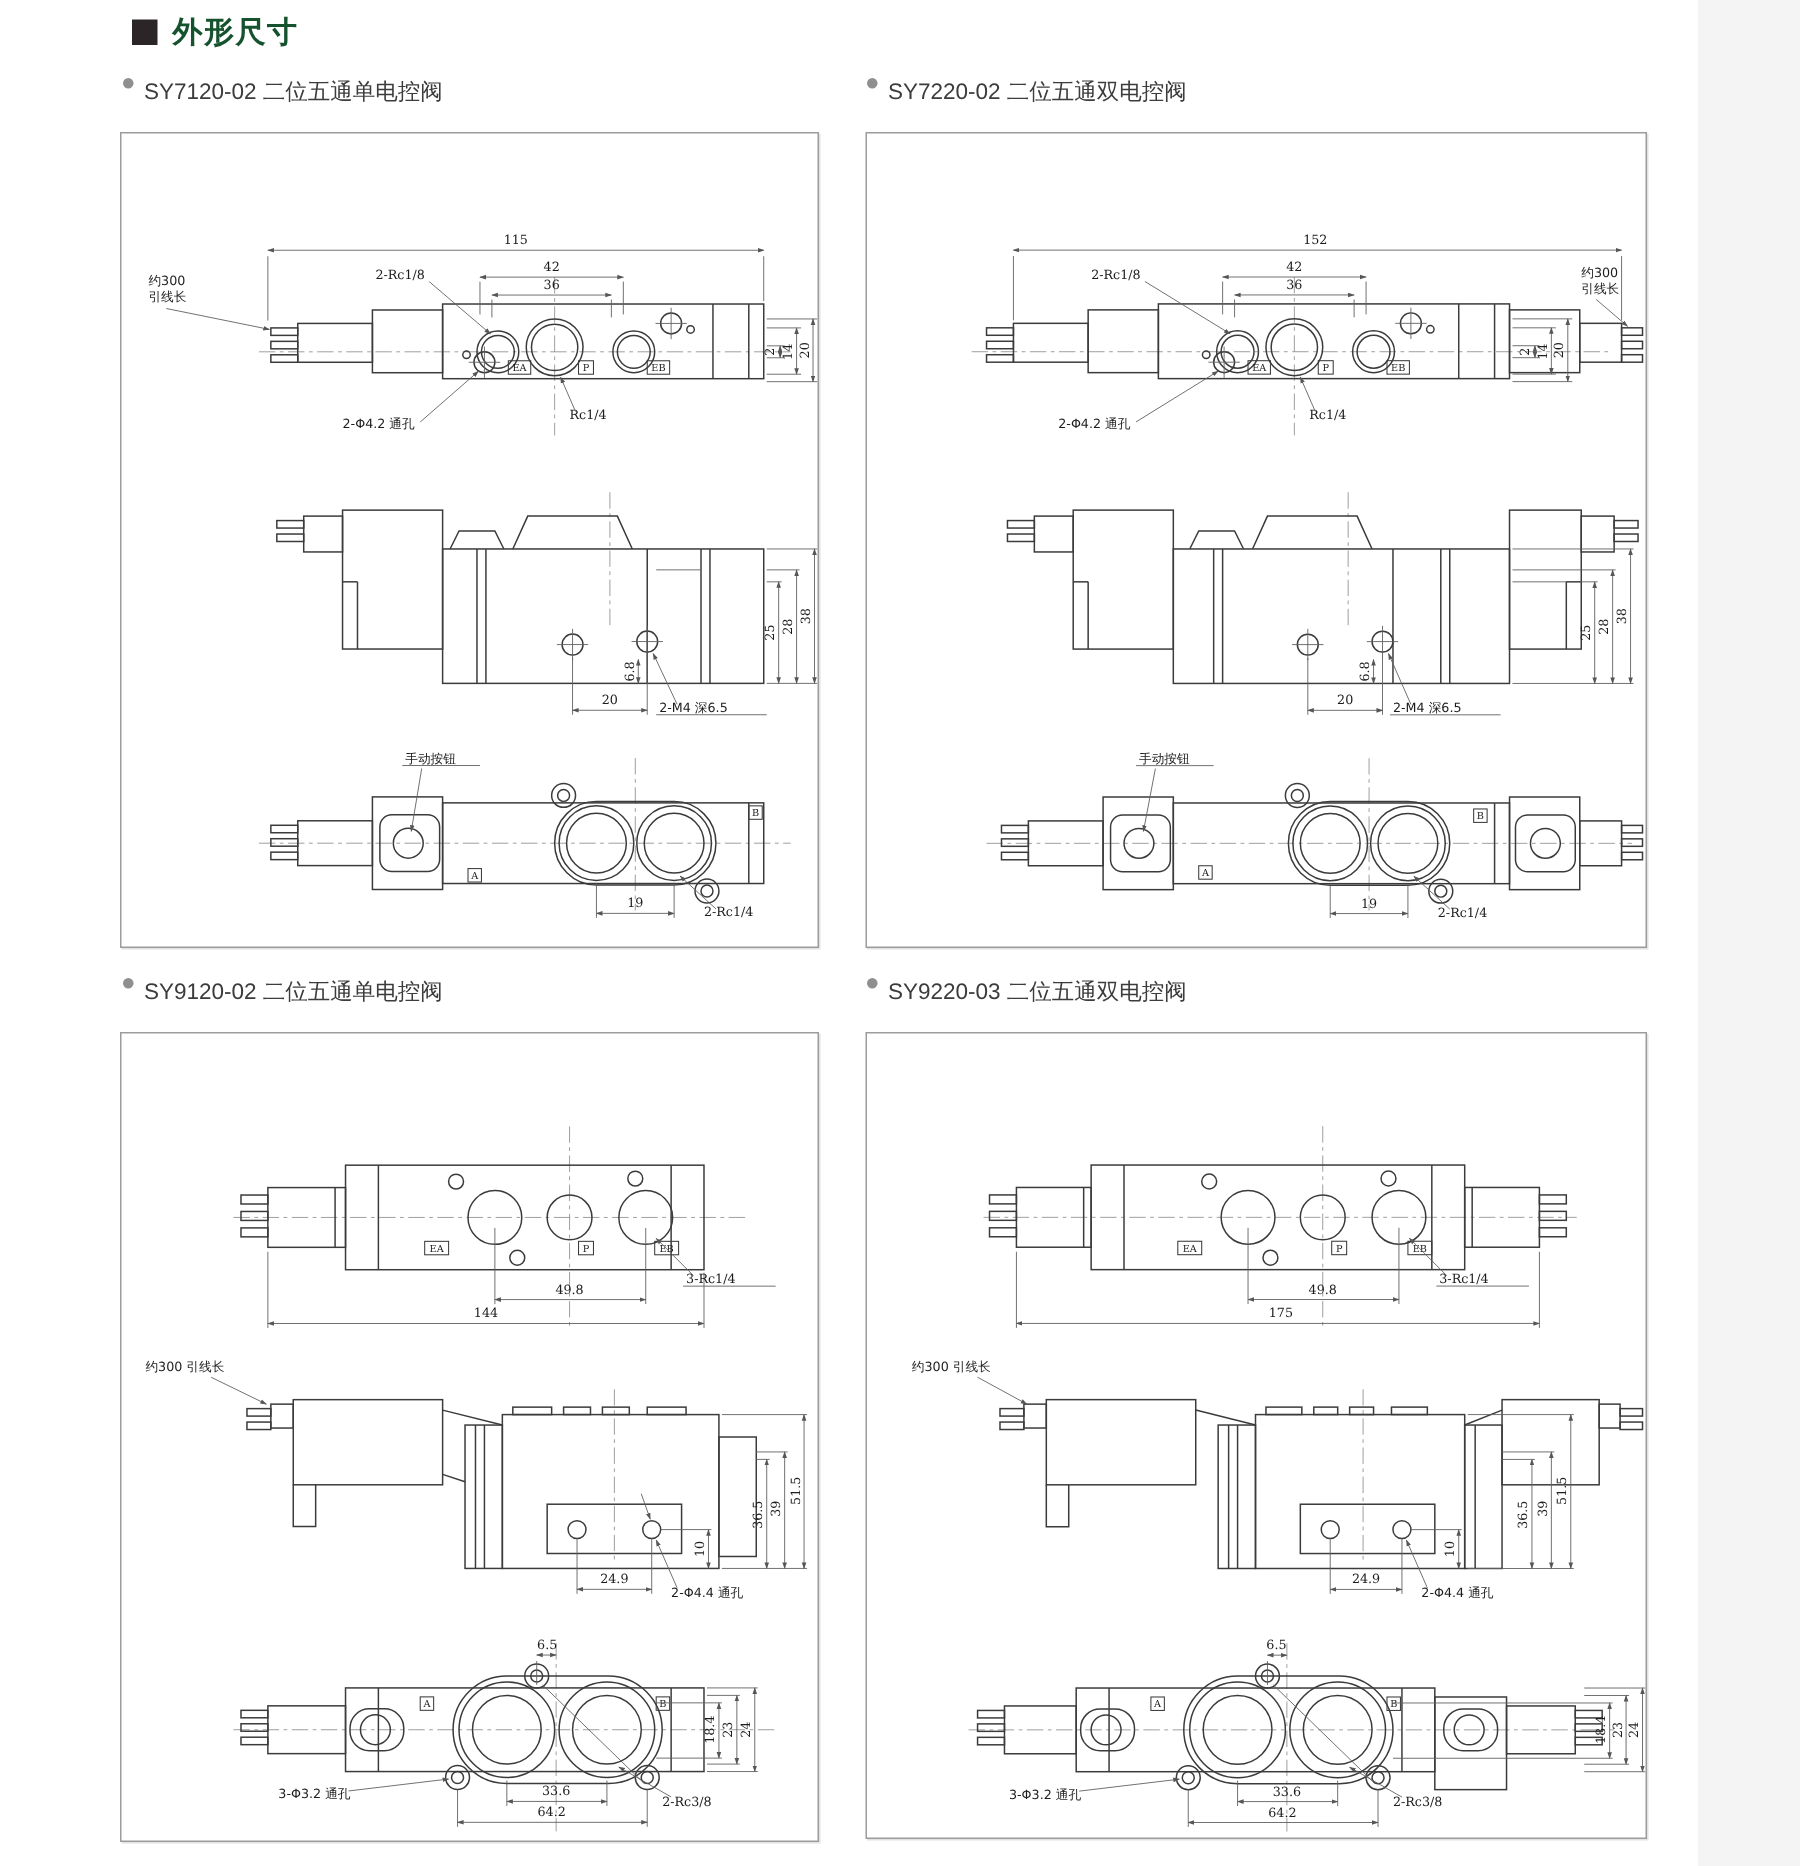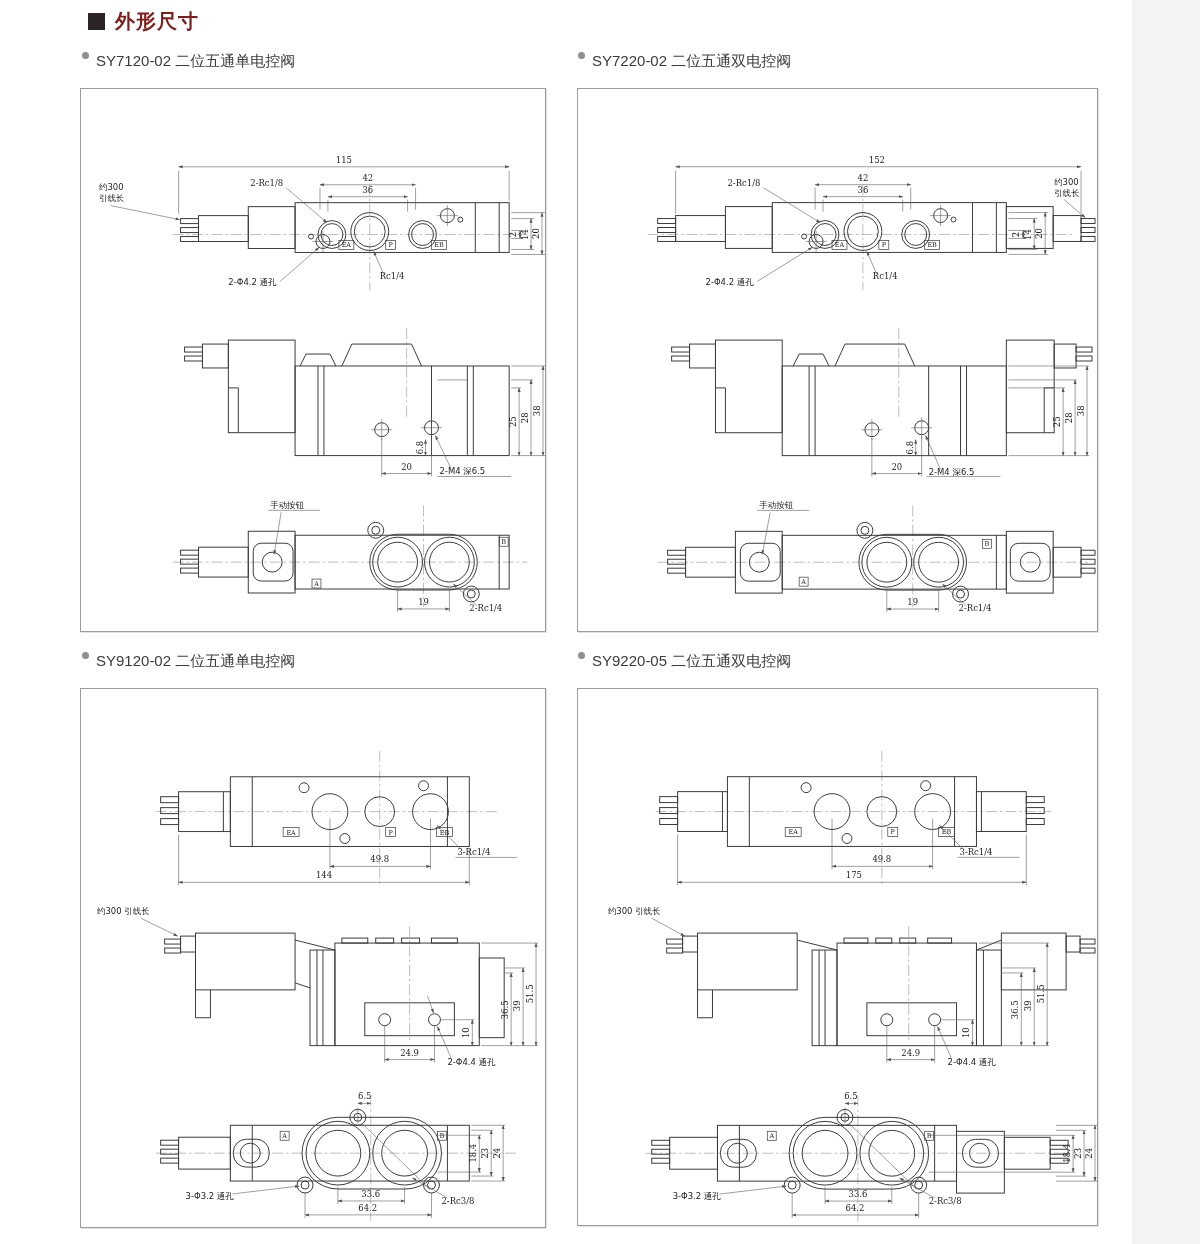--- a/index.html
+++ b/index.html
@@ -3,21 +3,21 @@
 <meta charset="utf-8">
 <style>
   html,body{margin:0;padding:0;}
   body{
     width:1200px;height:1244px;position:relative;background:#ffffff;
     font-family:"Liberation Sans", sans-serif;overflow:hidden;
   }
   .edge-strip{position:absolute;left:1132px;top:0;width:68px;height:1244px;background:#f4f4f5;}
   .sec{position:absolute;left:88px;top:8px;display:flex;align-items:center;gap:10px;}
   .sq{width:17px;height:17px;background:#2b2527;display:inline-block;}
-  .sec h1{font-size:20px;font-weight:600;color:#7f1d1d;margin:0;letter-spacing:1px;}
+  .sec h1{font-size:20px;font-weight:600;color:#14532d;margin:0;letter-spacing:1px;}
   .ptitle{position:absolute;font-size:15px;color:#3c3c3c;display:flex;align-items:flex-start;gap:7px;}
   .blt{width:7px;height:7px;border-radius:50%;background:#8f8f8f;display:inline-block;}
   .panel{position:absolute;border:1px solid #9c9c9c;background:#fff;box-shadow:1px 1px 0 #e2e2e2;}
   .panel svg{display:block;width:100%;height:100%;}
   
   .ln{stroke:#3b3b3b;stroke-width:1;fill:none;}
   .dim{stroke:#606060;stroke-width:.6;fill:none;}
   .cl{stroke:#8a8a8a;stroke-width:.55;fill:none;stroke-dasharray:11 3 2.5 3;}
   .pbx{stroke:#3b3b3b;stroke-width:.7;fill:none;}
   .ptx{font-family:"DejaVu Serif",serif;font-size:6.5px;fill:#1d1d1d;}
@@ -49,21 +49,21 @@
 <div class="ptitle" style="left:578px;top:52px;">
   <span class="blt"></span>
   <span>SY7220-02 二位五通双电控阀</span>
 </div>
 <div class="ptitle" style="left:82px;top:652px;">
   <span class="blt"></span>
   <span>SY9120-02 二位五通单电控阀</span>
 </div>
 <div class="ptitle" style="left:578px;top:652px;">
   <span class="blt"></span>
-  <span>SY9220-05 二位五通双电控阀</span>
+  <span>SY9220-03 二位五通双电控阀</span>
 </div>
 
 <div class="panel" style="left:80px;top:88px;width:464px;height:542px;">
   <svg class="draw" viewBox="0 0 466 544">
       <line x1="92" y1="146" x2="448" y2="146" class="cl"></line>
       <line x1="290" y1="96" x2="290" y2="202" class="cl"></line>
       <rect x="215" y="114" width="215" height="50" class="ln"></rect>
       <line x1="396" y1="114" x2="396" y2="164" class="ln"></line>
       <line x1="420" y1="114" x2="420" y2="164" class="ln"></line>
       <rect x="168" y="118" width="47" height="42" class="ln"></rect>

